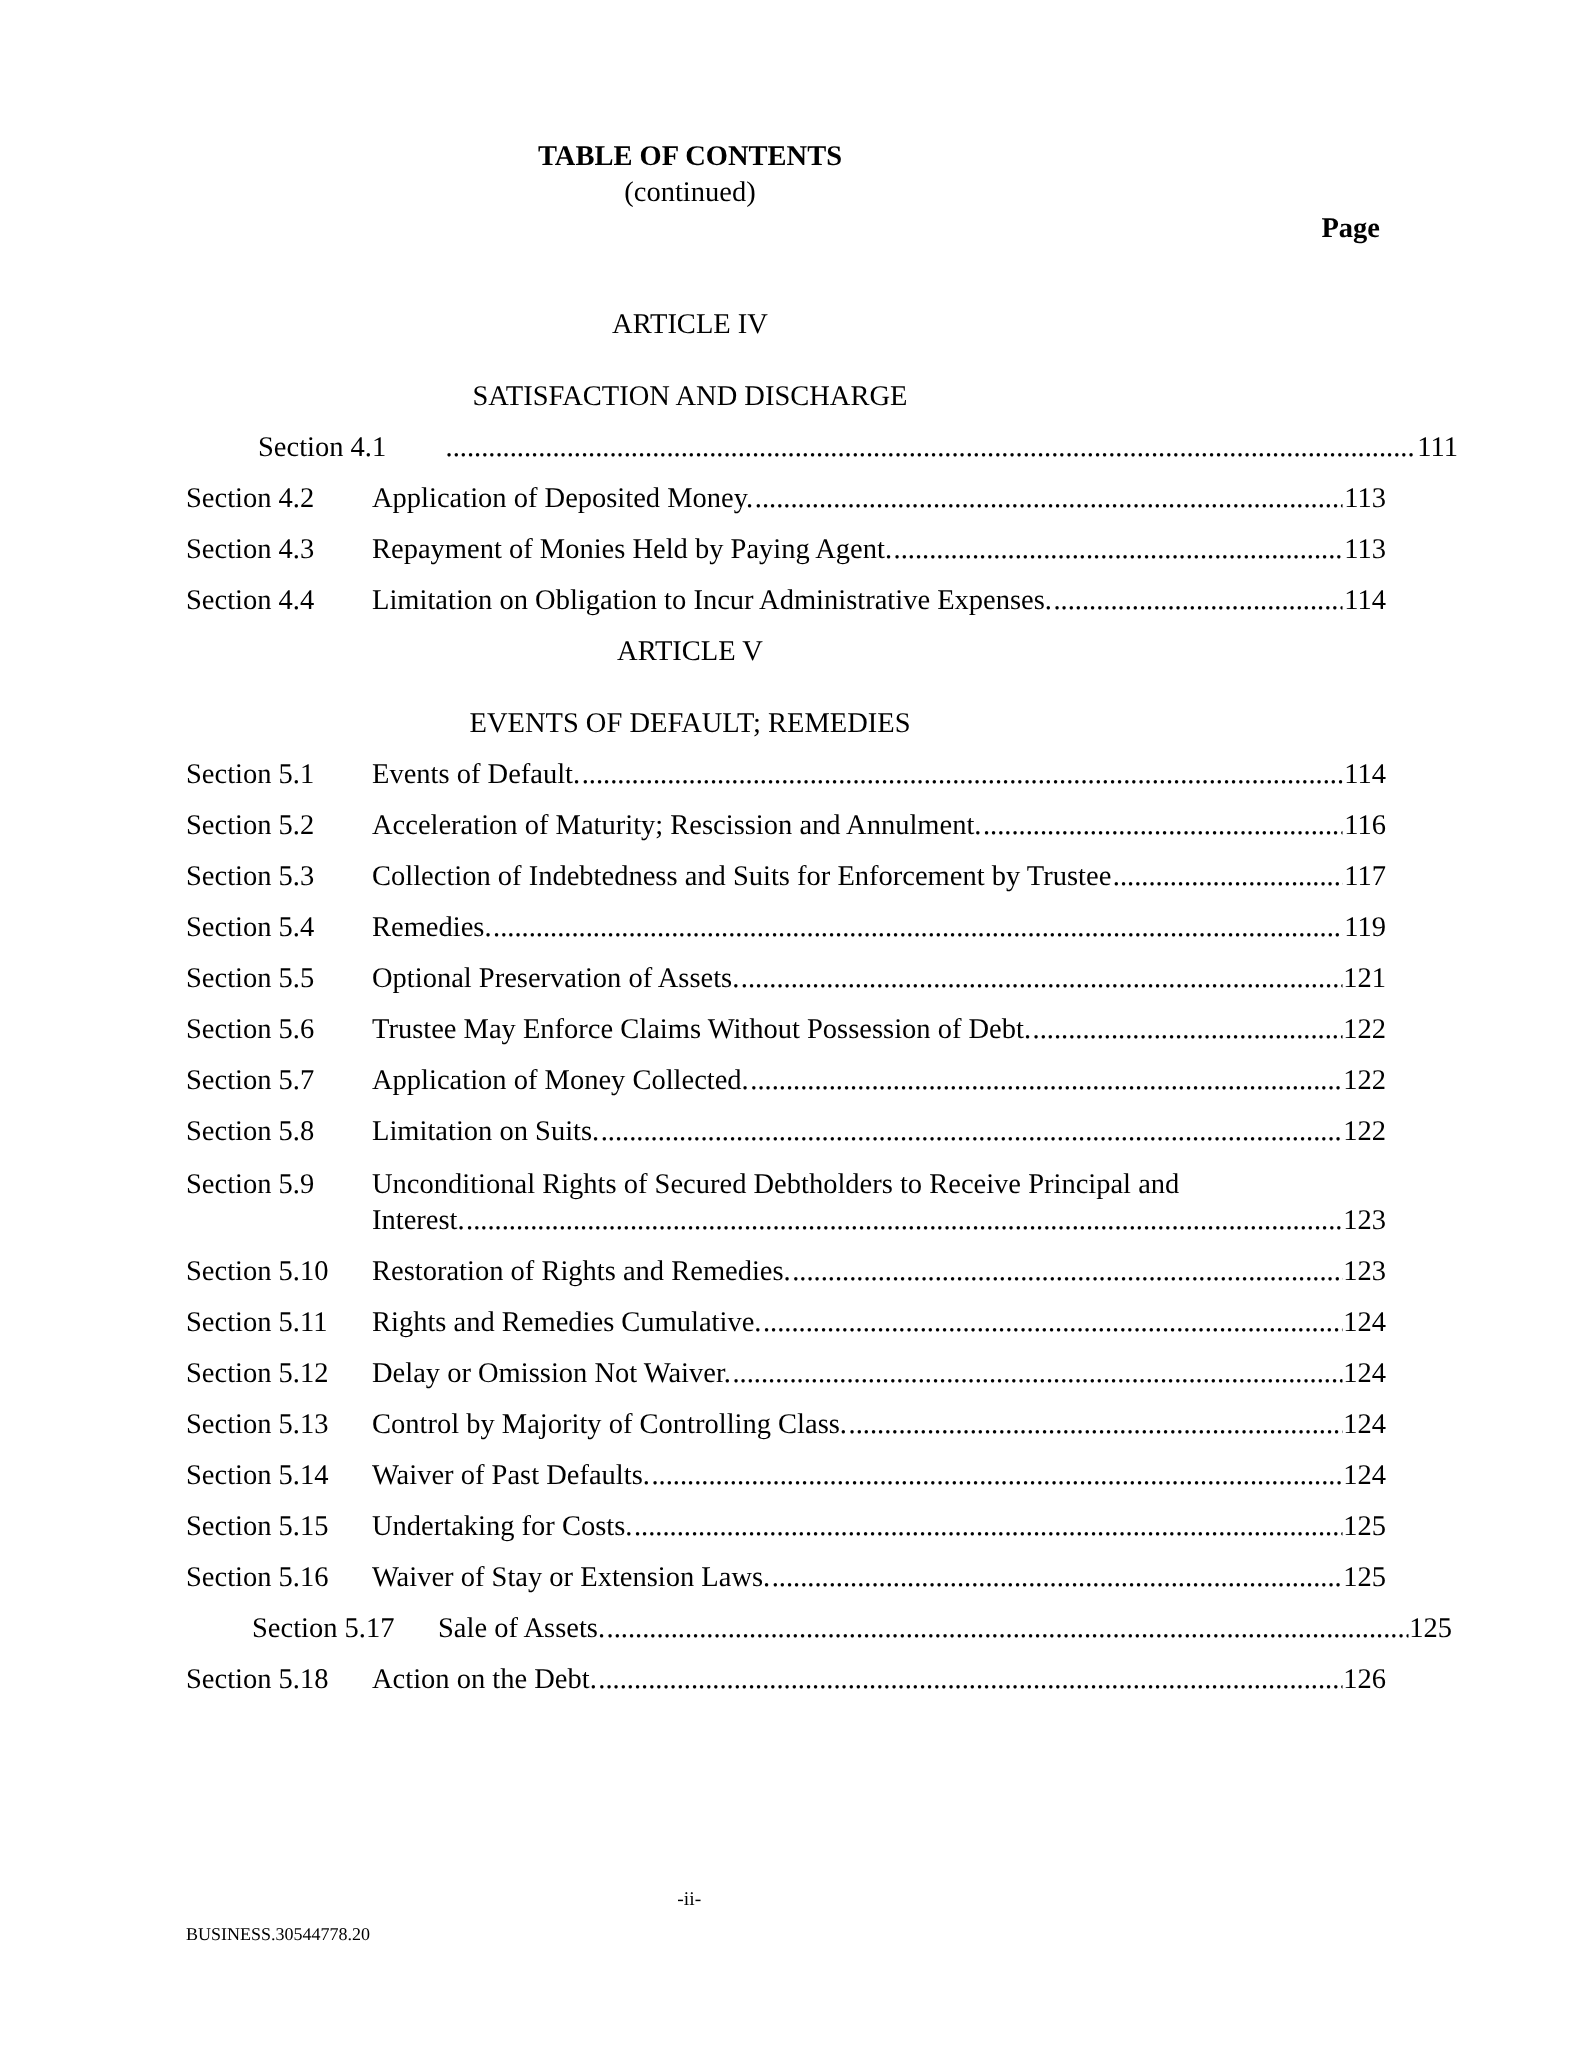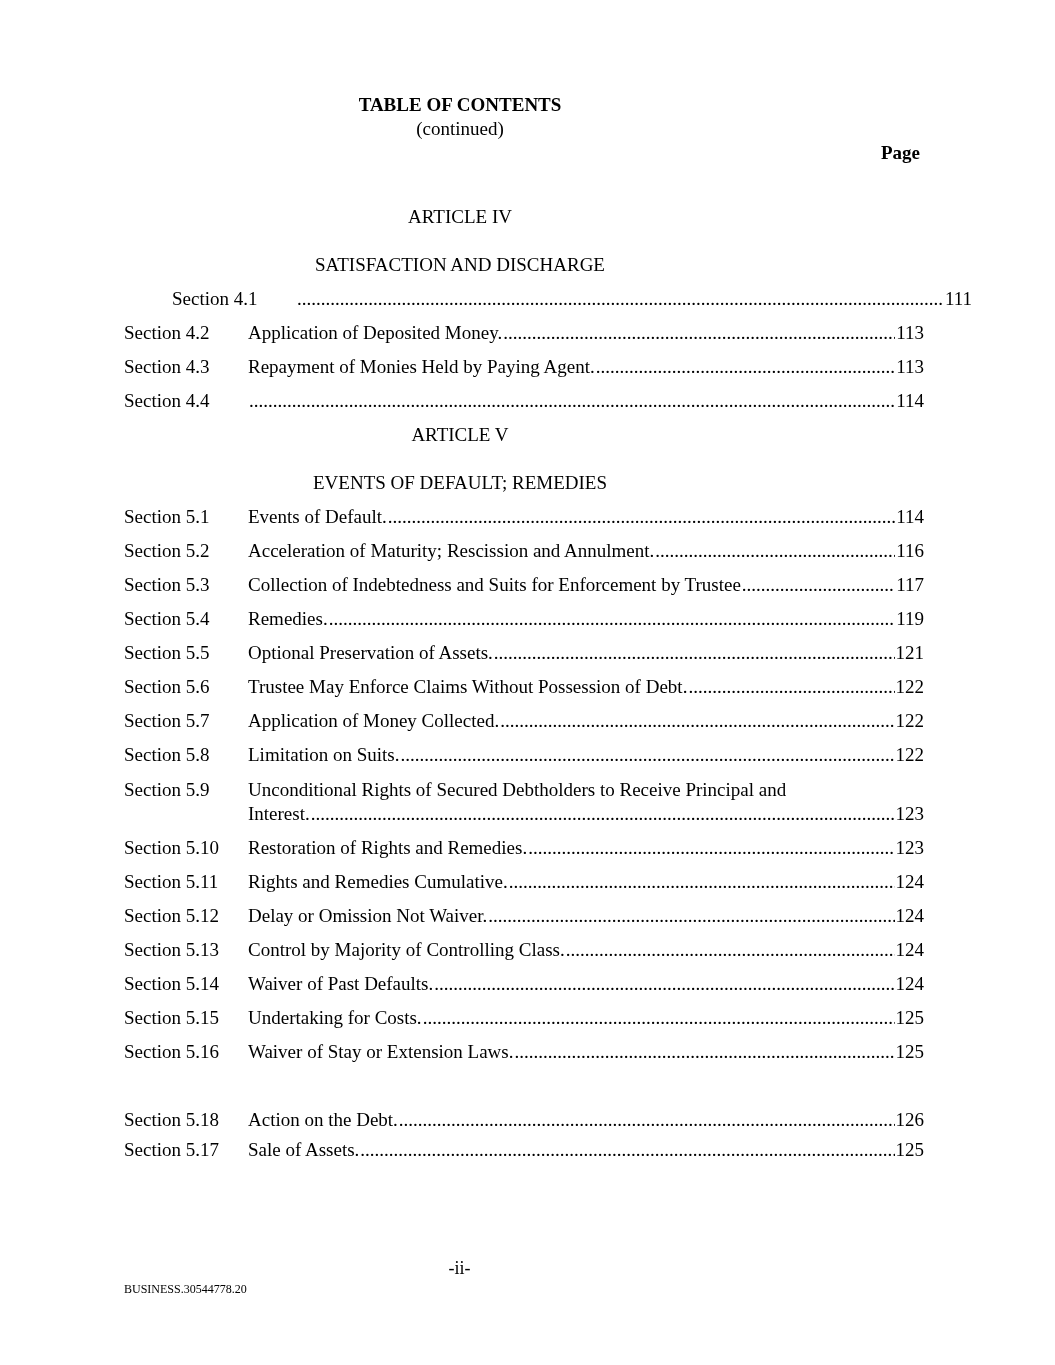--- a/index.html
+++ b/index.html
@@ -11,21 +11,21 @@
   .row{position:absolute;left:124px;width:800px;font-size:19px;line-height:22px;height:22px;}
   .sec{position:absolute;left:0;top:0;white-space:nowrap;}
   .entry{position:absolute;left:124px;right:0;top:0;display:flex;align-items:baseline;}
   .lbl{white-space:nowrap;}
   .dots{flex:1;overflow:hidden;white-space:nowrap;margin:0 1px;}
   .dots::after{content:"................................................................................................................................................................................................................................................";letter-spacing:0px;}
   .pg{white-space:nowrap;}
   .row2{position:absolute;left:124px;width:800px;font-size:19px;line-height:24px;}
   .row2 .l1{position:absolute;left:124px;top:0;white-space:nowrap;}
   .row2 .entry{top:24px;}
-  .footer-page{position:absolute;top:1258px;left:0;width:919px;text-align:center;font-size:18px;}
+  .footer-page{position:absolute;top:1258px;left:0;width:919px;text-align:center;font-size:13px;}
   .docid{position:absolute;top:1282px;left:124px;font-size:12px;}
 </style>
 </head>
 <body>
 
 <div class="center title">TABLE OF CONTENTS</div>
 <div class="center subtitle">(continued)</div>
 <div class="pagehdr">Page</div>
 
 <div class="center" style="top:206px;">ARTICLE IV</div>
@@ -51,20 +51,21 @@
       <span class="sec">Section 4.3</span>
         <div class="entry">
         <span class="lbl">Repayment of Monies Held by Paying Agent.</span>
         <span class="dots"></span>
         <span class="pg">113</span>
       </div>
     </div>
     <div class="row" style="top: 390px;">
       <span class="sec">Section 4.4</span>
         <div class="entry">
+        <span class="lbl">Limitation on Obligation to Incur Administrative Expenses.</span>
         <span class="dots"></span>
         <span class="pg">114</span>
       </div>
     </div>
   </div>
 
 <div class="center" style="top:424px;">ARTICLE V</div>
 <div class="center" style="top:472px;">EVENTS OF DEFAULT; REMEDIES</div>
 
 <div id="a5">
@@ -190,21 +191,21 @@
       </div>
     </div>
     <div class="row" style="top: 1041px;">
       <span class="sec">Section 5.16</span>
         <div class="entry">
         <span class="lbl">Waiver of Stay or Extension Laws.</span>
         <span class="dots"></span>
         <span class="pg">125</span>
       </div>
     </div>
-    <div class="row" style="top: 1139px;">
+    <div class="row" style="top: 1075px; margin-left: 44px;">
       <span class="sec">Section 5.17</span>
         <div class="entry">
         <span class="lbl">Sale of Assets.</span>
         <span class="dots"></span>
         <span class="pg">125</span>
       </div>
     </div>
     <div class="row" style="top: 1109px;">
       <span class="sec">Section 5.18</span>
         <div class="entry">

